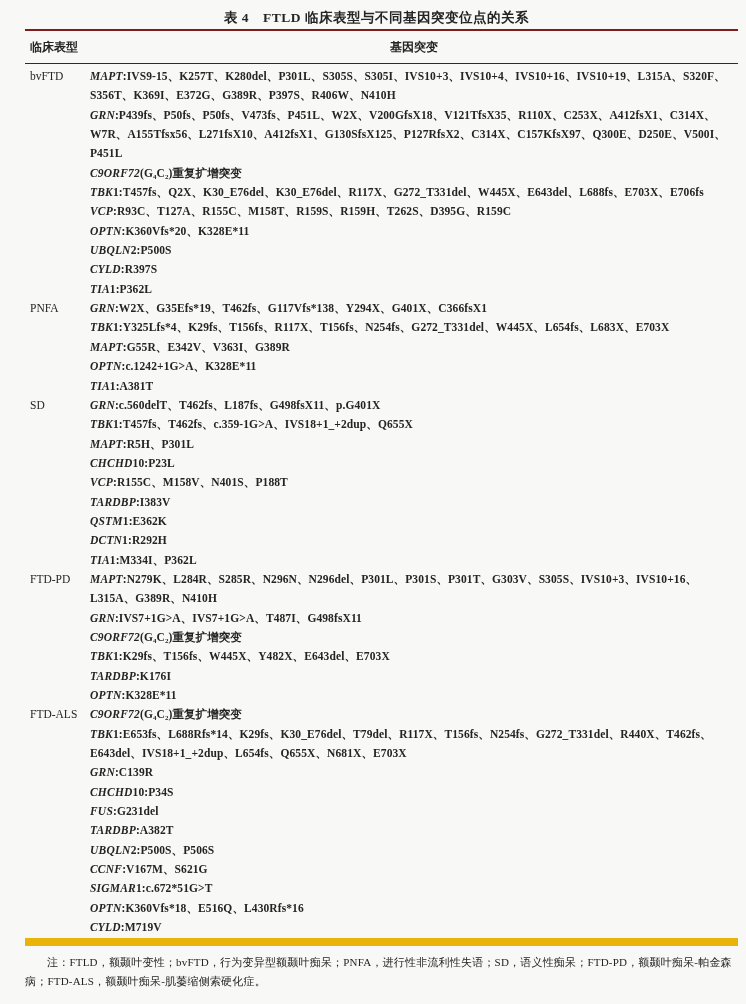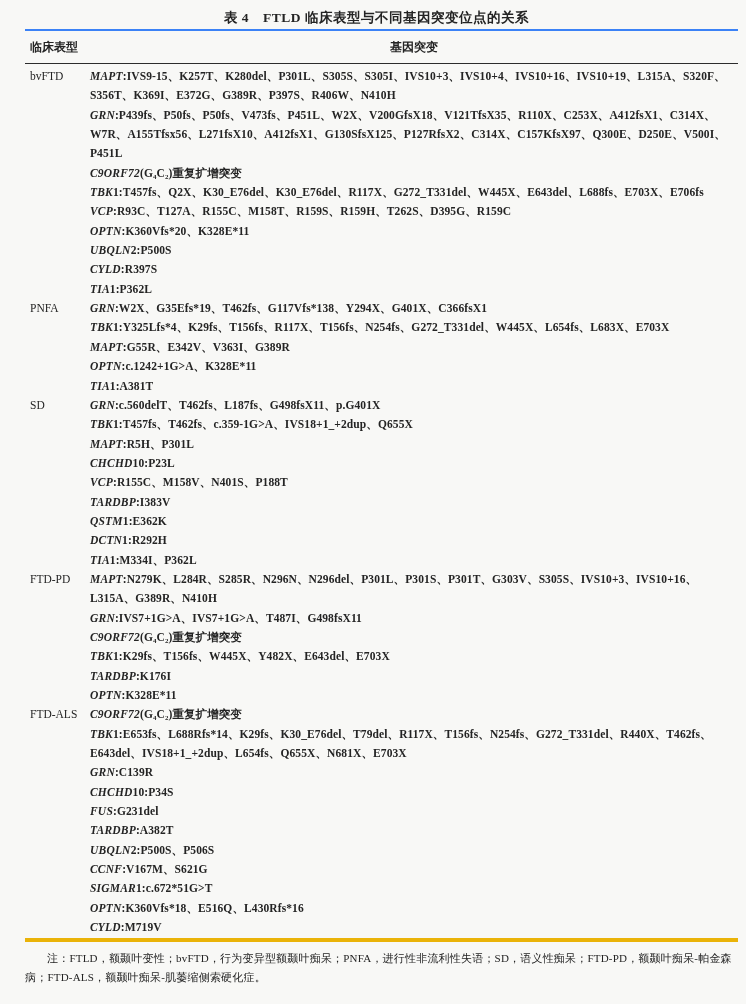--- a/index.html
+++ b/index.html
@@ -30,31 +30,31 @@
     margin-right: 10px;
   }
   .tbl {
     width: 713px;
   }
   .thead {
     display: grid;
     grid-template-columns: 65px 1fr;
     align-items: center;
     height: 32px;
-    border-top: 2px solid #3b82f6;
+    border-top: 2px solid #7f1d1d;
     border-bottom: 1.5px solid #2c2c2c;
     font-weight: bold;
     font-size: 12px;
   }
   .thead .h-pheno { padding-left: 5px; }
   .thead .h-gene  { text-align: center; }
   .tbody {
     padding-top: 3px;
     font-size: 11.5px;
-    border-bottom: 4px solid #eab308;
+    border-bottom: 8px solid #eab308;
     min-height: 871px;
   }
   .trow {
     display: grid;
     grid-template-columns: 65px 1fr;
   }
   .pheno {
     padding-left: 5px;
     line-height: 19.35px;
     white-space: nowrap;

